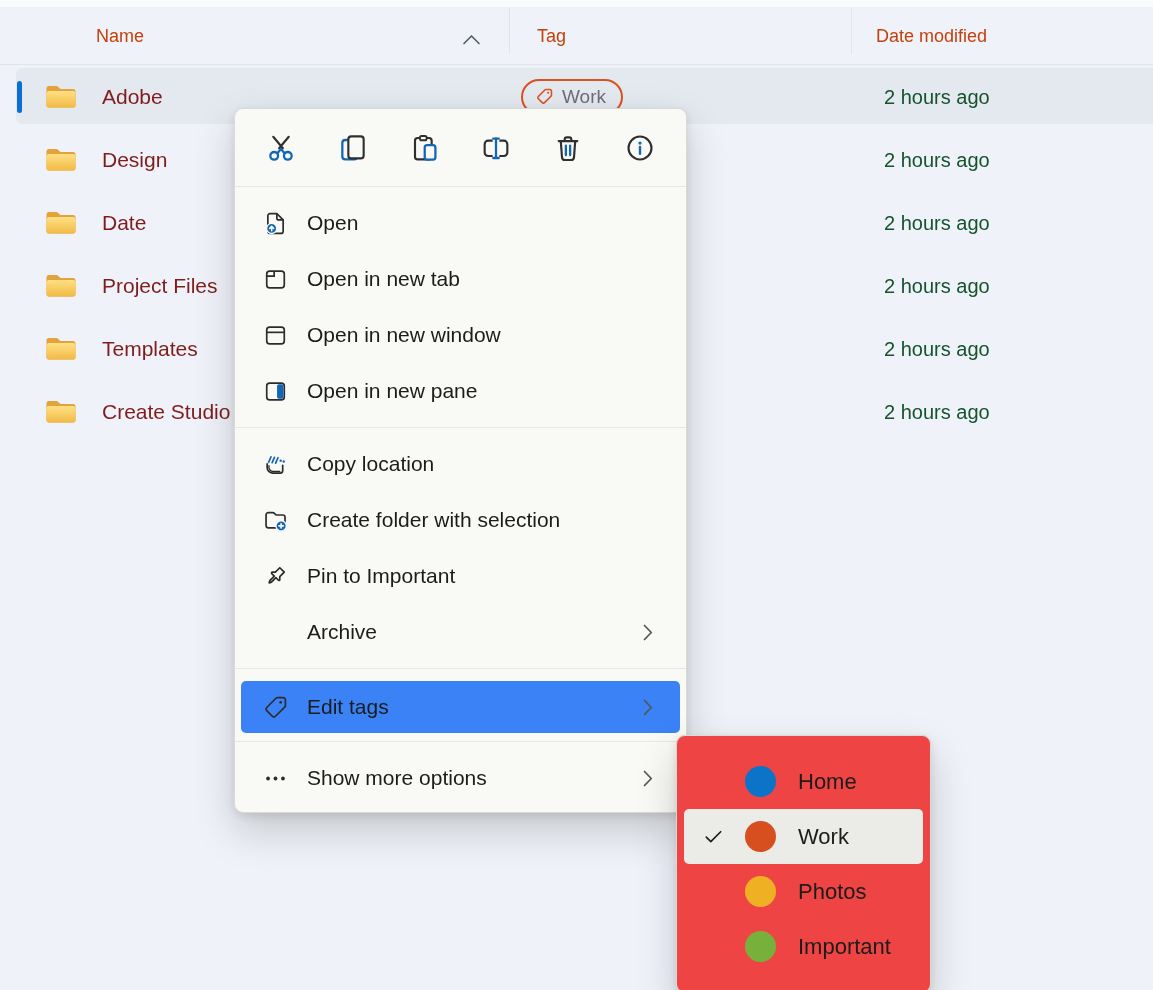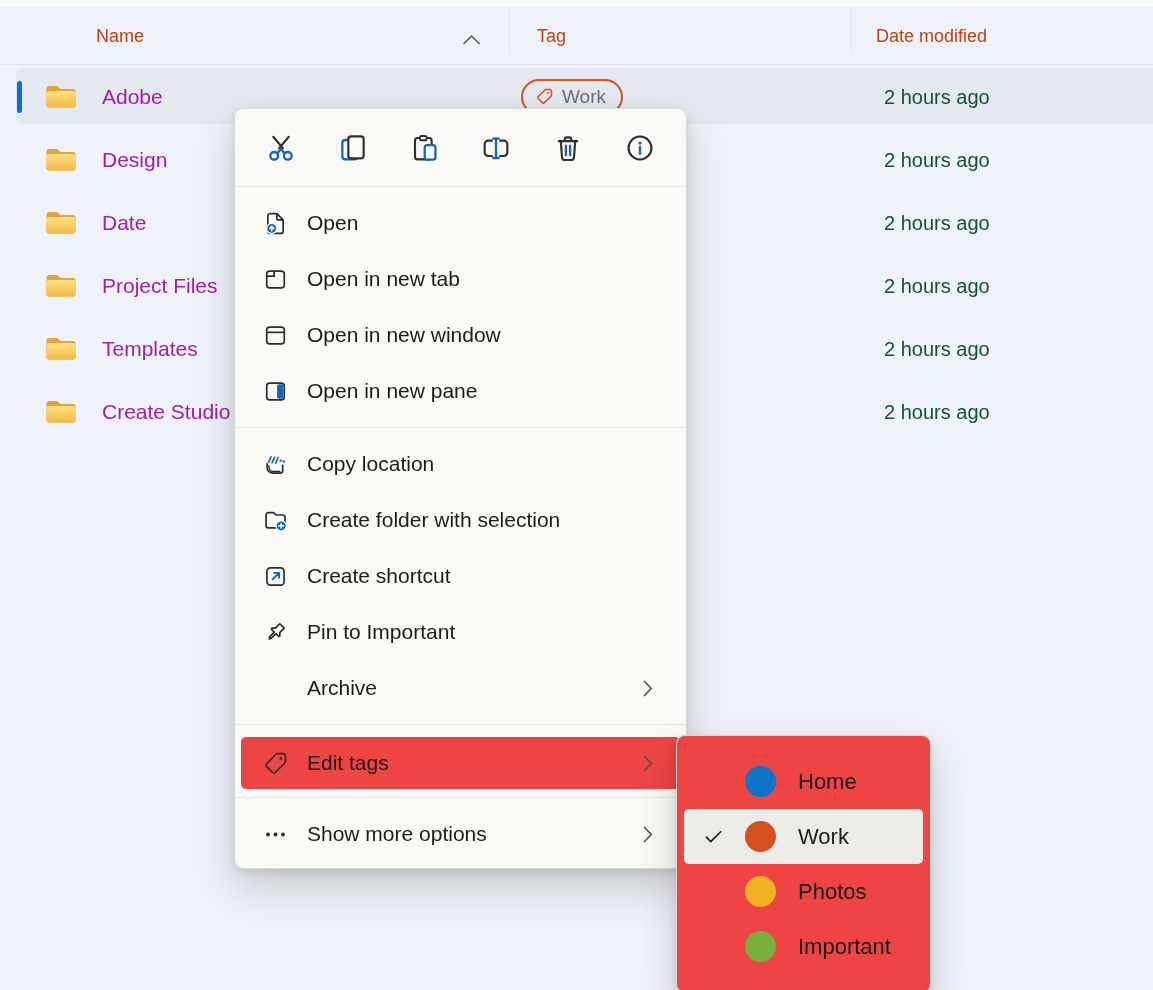--- a/index.html
+++ b/index.html
@@ -17,21 +17,21 @@
   .hdr .c-tag{left:537px;}
   .hdr .c-date{left:876px;}
   .hdr .sortcaret{position:absolute;left:462px;top:27px;width:19px;height:11px;}
   .vsep{position:absolute;top:8px;height:46px;width:1px;background:#e2e5eb;}
   .vsep.v1{left:509px;} .vsep.v2{left:851px;}
   .hdr-line{position:absolute;left:0;top:64px;width:1153px;height:1px;background:#e0e3e9;}
 
   .rows{position:absolute;left:0;top:65px;width:1153px;}
   .row{position:relative;width:1153px;height:63px;}
   .row .fname{position:absolute;left:102px;top:50%;transform:translateY(-50%);
-    font-size:21px;color:#a21caf;white-space:nowrap;}
+    font-size:21px;color:#7f1d1d;white-space:nowrap;}
   .row .fdate{position:absolute;left:884px;top:50%;transform:translateY(-50%);
     font-size:20px;color:#14532d;white-space:nowrap;}
   .row .ficon{position:absolute;left:44px;top:50%;transform:translateY(-50%);width:34px;height:28px;}
   .row.selected .selbg{position:absolute;left:16px;right:0;top:3px;bottom:4px;
     background:#e4e8ef;border-radius:6px 0 0 6px;}
   .row .accent{position:absolute;left:17px;top:50%;transform:translateY(-50%);
     width:5px;height:32px;border-radius:3px;}
   .row .relwrap{position:absolute;inset:0;}
   .tagpill{position:absolute;left:521px;top:50%;transform:translateY(-50%);
     height:36px;padding:0 15px 0 12px;border:2px solid #d8531f;border-radius:20px;
@@ -47,21 +47,21 @@
   .tbtn{width:48px;height:48px;border-radius:6px;display:flex;align-items:center;
     justify-content:center;background:transparent;border:none;}
   .sep{height:1px;background:#e8e8e3;}
   .group{padding:8px 0;}
   .group.g3{padding:12px 0 8px;}
   .group.g4{padding:8px 0 6px;}
   .mi{height:56px;display:flex;align-items:center;padding:0 14px 0 26px;}
   .mi .ic{width:28px;height:28px;display:flex;align-items:center;justify-content:center;flex:0 0 28px;}
   .mi .lbl{margin-left:18px;font-size:21px;color:#1c1c1c;white-space:nowrap;}
   .mi .chev{margin-left:auto;margin-right:18px;width:11px;height:18px;display:flex;align-items:center;}
-  .mi.hl{height:52px;margin:0 6px;border-radius:5px;background:#ef4444;padding-left:20px;}
+  .mi.hl{height:52px;margin:0 6px;border-radius:5px;background:#3b82f6;padding-left:20px;}
   .mi.hl .chev{margin-right:12px;}
 
   .submenu{position:absolute;left:676px;top:735px;width:255px;background:#ef4444;
     border:1px solid #dadad5;border-radius:9px;z-index:20;padding:18px 0;box-sizing:border-box;
     box-shadow:0 3px 8px rgba(0,0,0,.10),0 18px 42px rgba(0,0,0,.18);}
   .smi{height:55px;margin:0 7px;display:flex;align-items:center;padding-left:15px;border-radius:5px;}
   .smi.hl{background:#ebebe8;}
   .smi .check{width:28px;height:28px;flex:0 0 28px;display:flex;align-items:center;justify-content:center;}
   .smi .dot{width:31px;height:31px;border-radius:50%;margin-left:18px;flex:0 0 31px;}
   .smi .slbl{margin-left:22px;font-size:22px;color:#1c1c1c;white-space:nowrap;}
@@ -288,29 +288,20 @@
           <path d="M3.6 7 a2 2 0 0 1 2-2 h4 c.55 0 1.07.22 1.45.6 l1.5 1.5 h5.9 a2 2 0 0 1 2 2 v7.4 a2 2 0 0 1 -2 2 H5.6 a2 2 0 0 1 -2-2 Z" stroke="#2c2c2c" stroke-width="1.5" stroke-linejoin="round"></path>
           <circle cx="17" cy="16.8" r="4.6" fill="#1266b6" stroke="#f9f9f6" stroke-width="1.2"></circle>
           <path d="M17 14.9 v3.8 M15.1 16.8 h3.8" stroke="#ffffff" stroke-width="1.4" stroke-linecap="round"></path>
         </svg>
       </span>
       <span class="lbl">Create folder with selection</span>
     </div>
     <div class="mi">
       <span class="ic">
         <svg width="27" height="27" viewBox="0 0 24 24" fill="none">
-          <rect x="4.4" y="4.4" width="15.2" height="15.2" rx="3" stroke="#2c2c2c" stroke-width="1.5"></rect>
-          <path d="M9.4 14.6 L15.2 8.8 M10.9 8.8 h4.3 v4.3" stroke="#1266b6" stroke-width="1.7" stroke-linecap="round" stroke-linejoin="round"></path>
-        </svg>
-      </span>
-      <span class="lbl">Create shortcut</span>
-    </div>
-    <div class="mi">
-      <span class="ic">
-        <svg width="27" height="27" viewBox="0 0 24 24" fill="none">
           <g transform="rotate(45 12 12)">
             <path d="M9.2 3.8 h5.6 v5.6 l1.9 1.9 c.45.45.13 1.2-.5 1.2 H13 v5.6 l-1 1.9 -1-1.9 v-5.6 H7.8 c-.63 0-.95-.75-.5-1.2 l1.9-1.9 Z" stroke="#2c2c2c" stroke-width="1.5" stroke-linejoin="round"></path>
           </g>
         </svg>
       </span>
       <span class="lbl">Pin to Important</span>
     </div>
     <div class="mi">
       <span class="ic"></span>
       <span class="lbl">Archive</span>

